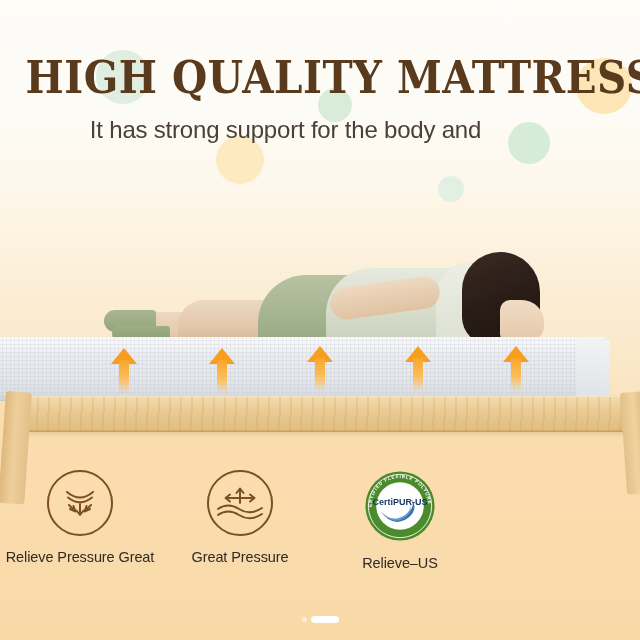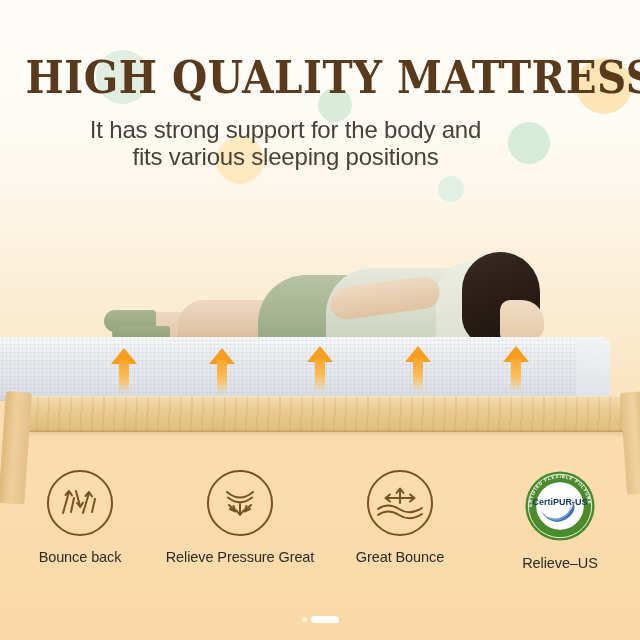--- a/index.html
+++ b/index.html
@@ -301,21 +301,20 @@
 
   <div class="deco" style="left:96px;top:50px;width:54px;height:54px;background:#dfeee0;"></div>
   <div class="deco" style="left:216px;top:136px;width:48px;height:48px;background:#fdeac0;"></div>
   <div class="deco" style="left:318px;top:88px;width:34px;height:34px;background:#d8ecd9;"></div>
   <div class="deco" style="left:576px;top:58px;width:56px;height:56px;background:#fde5b6;"></div>
   <div class="deco" style="left:508px;top:122px;width:42px;height:42px;background:#d7ecd8;"></div>
   <div class="deco" style="left:438px;top:176px;width:26px;height:26px;background:#e2f0e3;"></div>
 
   <div class="headline">HIGH QUALITY MATTRESS</div>
   <div class="subline l1">It has strong support for the body and</div>
-  <div class="subline l2">fits various sleeping positions</div>
 
   <div class="person">
     <div class="calf"></div>
     <div class="thigh"></div>
     <div class="sock-a"></div>
     <div class="sock-b"></div>
     <div class="hip"></div>
     <div class="torso-top"></div>
     <div class="shoulder"></div>
     <div class="arm"></div>
@@ -347,35 +346,20 @@
       <div class="shaft"></div>
     </div>
 
   <div class="frame-rail"></div>
   <div class="frame-rail-shadow"></div>
   <div class="leg-left"></div>
   <div class="leg-right"></div>
 
   <div class="features">
 
-    <div class="feature">
-      <div class="feature-circle">
-        <svg width="48" height="48" viewBox="0 0 48 48" fill="none" stroke="#7a5120" stroke-width="2" stroke-linecap="round" stroke-linejoin="round">
-          <path d="M7 34 L13 13"></path>
-            <path d="M9.5 16 L13 12 L16 16.5"></path>
-          <path d="M15 33 L18 19"></path>
-          <path d="M20 12 L24 27"></path>
-            <path d="M21 24 L24.2 28 L27 23.5"></path>
-          <path d="M27 34 L33 14"></path>
-            <path d="M29.5 17 L33 13 L36 17.5"></path>
-          <path d="M36 33 L39 20"></path>
-        </svg>
-      </div>
-      <div class="feature-label">Bounce back</div>
-    </div>
 
     <div class="feature">
       <div class="feature-circle">
         <svg width="48" height="48" viewBox="0 0 48 48" fill="none" stroke="#7a5120" stroke-width="2" stroke-linecap="round" stroke-linejoin="round">
           <path d="M11 13 Q24 24 37 13"></path>
           <path d="M12 18.5 Q24 28 36 18.5"></path>
           <path d="M13 26 L19 32"></path>
             <path d="M14 30 L19.5 32.5 L17.5 27"></path>
           <path d="M24 25 L24 35"></path>
             <path d="M20.5 31.5 L24 36 L27.5 31.5"></path>
@@ -393,21 +377,21 @@
           <path d="M25 25 L25 11"></path>
             <path d="M21.5 15 L25 10.5 L28.5 15"></path>
           <path d="M25 20 L11 20"></path>
             <path d="M15 16.5 L10.5 20 L15 23.5"></path>
           <path d="M25 20 L39 20"></path>
             <path d="M35 16.5 L39.5 20 L35 23.5"></path>
           <path d="M3 31 Q13 24 24 31 Q35 38 47 30"></path>
           <path d="M3 37 Q13 30 24 37 Q35 44 47 36"></path>
         </svg>
       </div>
-      <div class="feature-label">Great Bounce</div>
+      <div class="feature-label">Great Pressure</div>
     </div>
 
     <div class="feature">
       <div class="badge">
         <svg width="72" height="72" viewBox="0 0 100 100">
           <defs>
             <path id="arcTop" d="M 50 50 m -39 0 a 39 39 0 1 1 78 0" fill="none"></path>
             <path id="arcBot" d="M 50 50 m -31 0 a 31 31 0 1 0 62 0" fill="none"></path>
           </defs>
           <circle cx="50" cy="50" r="48" fill="#4b8b2b"></circle>

